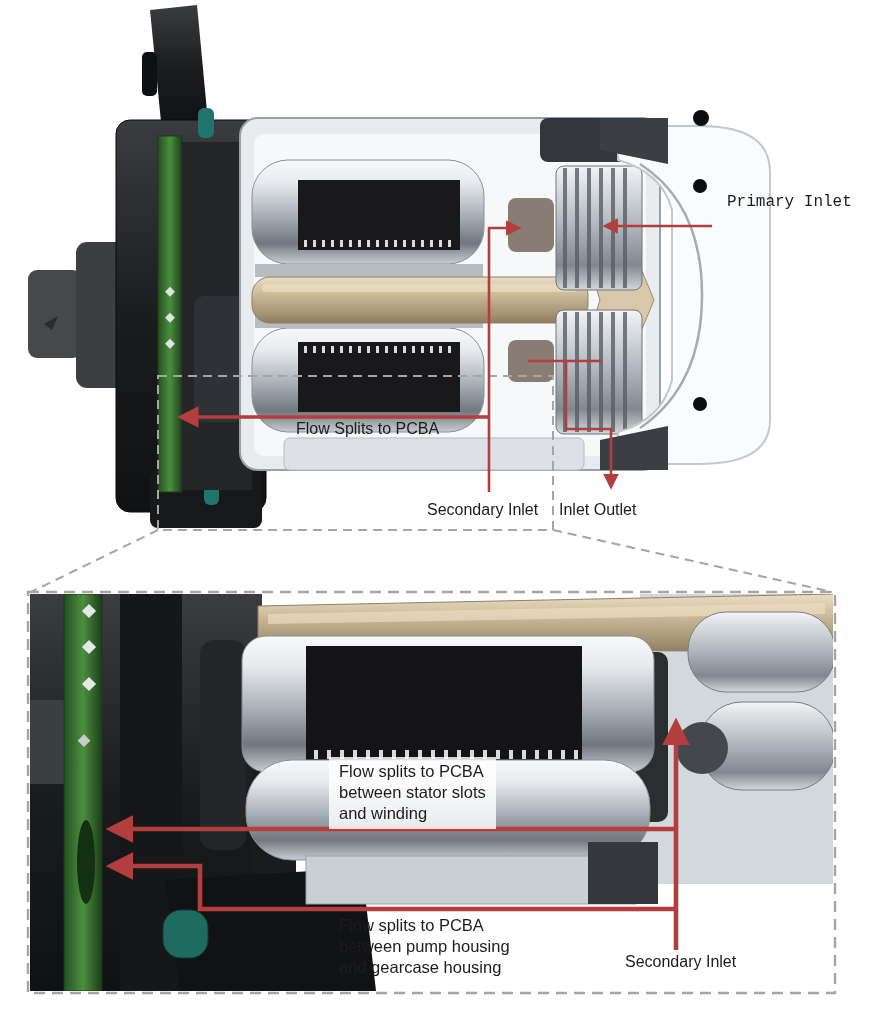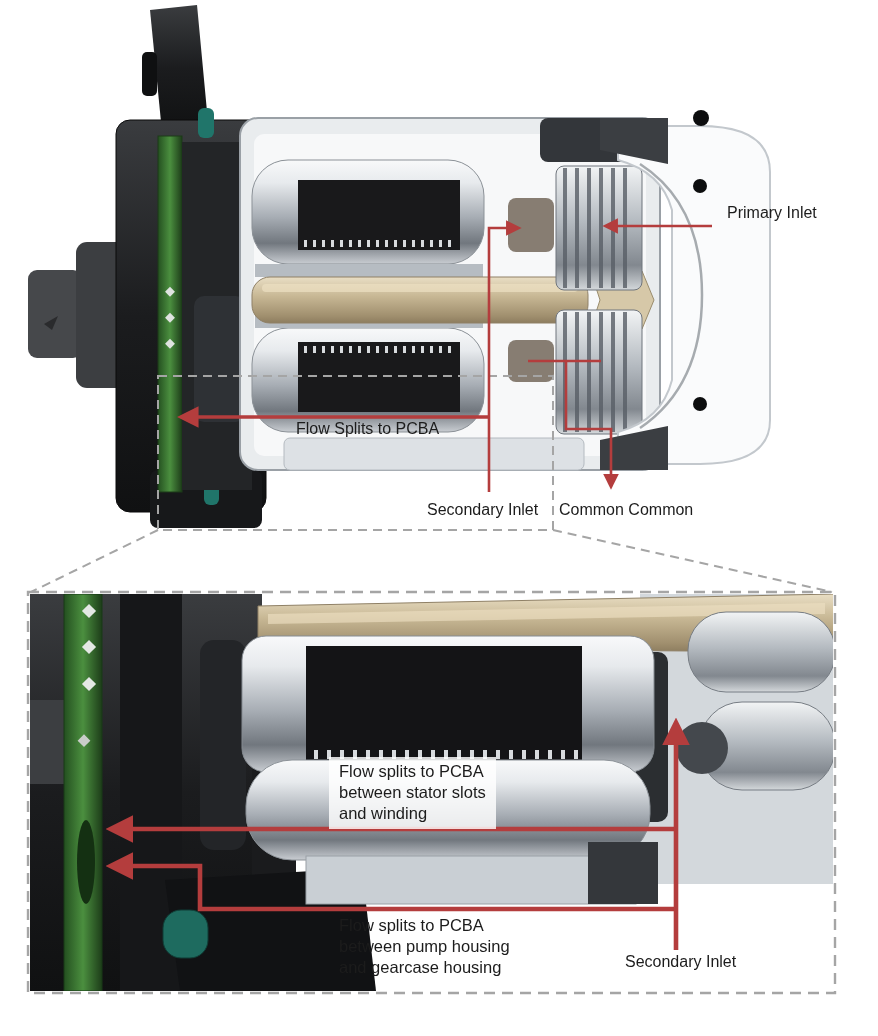--- a/index.html
+++ b/index.html
@@ -258,24 +258,24 @@
     <polyline points="566,361 566,429 611,429 611,486" stroke-width="2.6" marker-end="url(#arrowR)"></polyline>
   </g>
 
   <g fill="none" stroke-linecap="butt" stroke="#b43d3d">
     <line x1="676" y1="829" x2="112" y2="829" stroke-width="4.6" marker-end="url(#arrowR)"></line>
     <polyline points="676,909 200,909 200,866 112,866" stroke-width="4.6" marker-end="url(#arrowR)"></polyline>
     <line x1="676" y1="950" x2="676" y2="724" stroke-width="4.6" marker-end="url(#arrowR)"></line>
   </g>
 </svg>
 
-  <div class="lbl lbl16" style="left:727px;top:204px;">Primary Inlet</div>
+  <div class="lbl lbl16" style="left:727px;top:193px;font-family:Liberation Mono, monospace;">Primary Inlet</div>
   <div class="lbl lbl16" style="left:296px;top:420px;">Flow Splits to PCBA</div>
   <div class="lbl lbl16" style="left:427px;top:501px;">Secondary Inlet</div>
-  <div class="lbl lbl16" style="left:559px;top:501px;">Common Common</div>
+  <div class="lbl lbl16" style="left:559px;top:501px;">Inlet Outlet</div>
 
   <div class="lbl lbl-detail lbl-boxed" style="left:329px;top:757px;">Flow splits to PCBA
 between stator slots
 and winding</div>
   <div class="lbl lbl-detail" style="left:339px;top:915px;">Flow splits to PCBA
 between pump housing
 and gearcase housing</div>
   <div class="lbl lbl16" style="left:625px;top:953px;">Secondary Inlet</div>
 
 </div>

